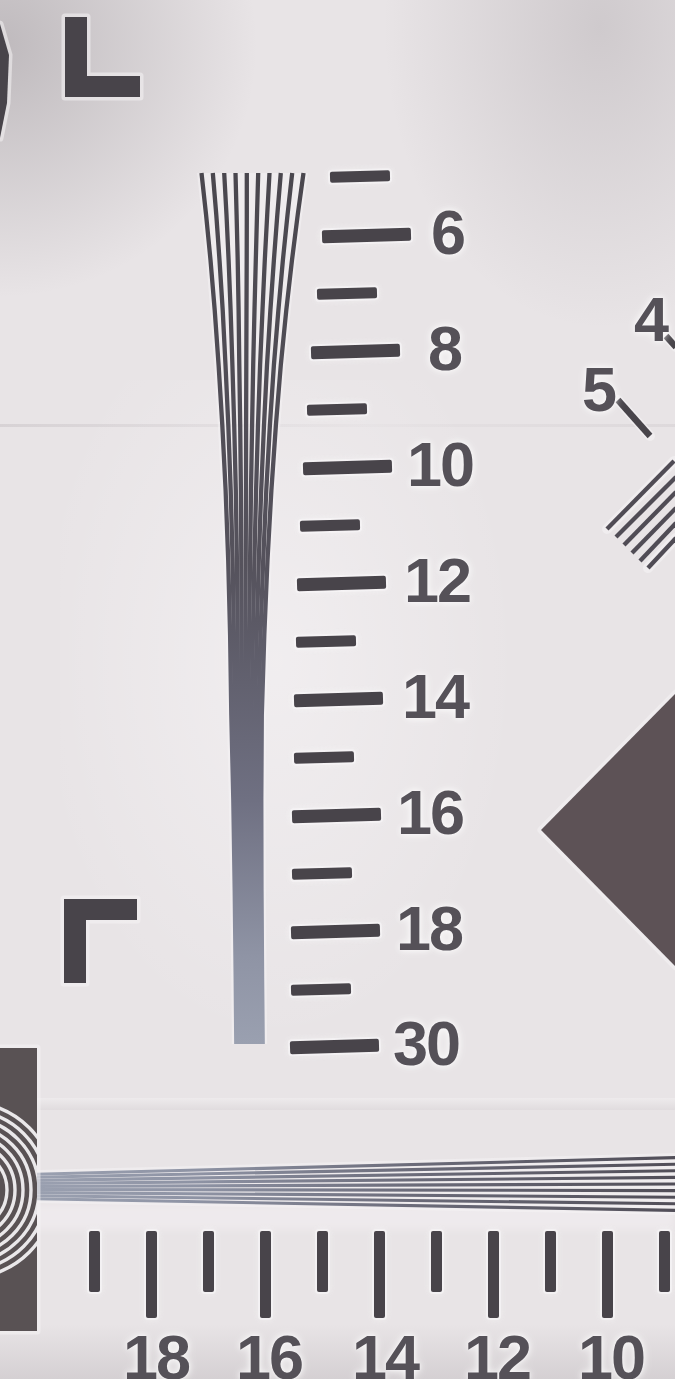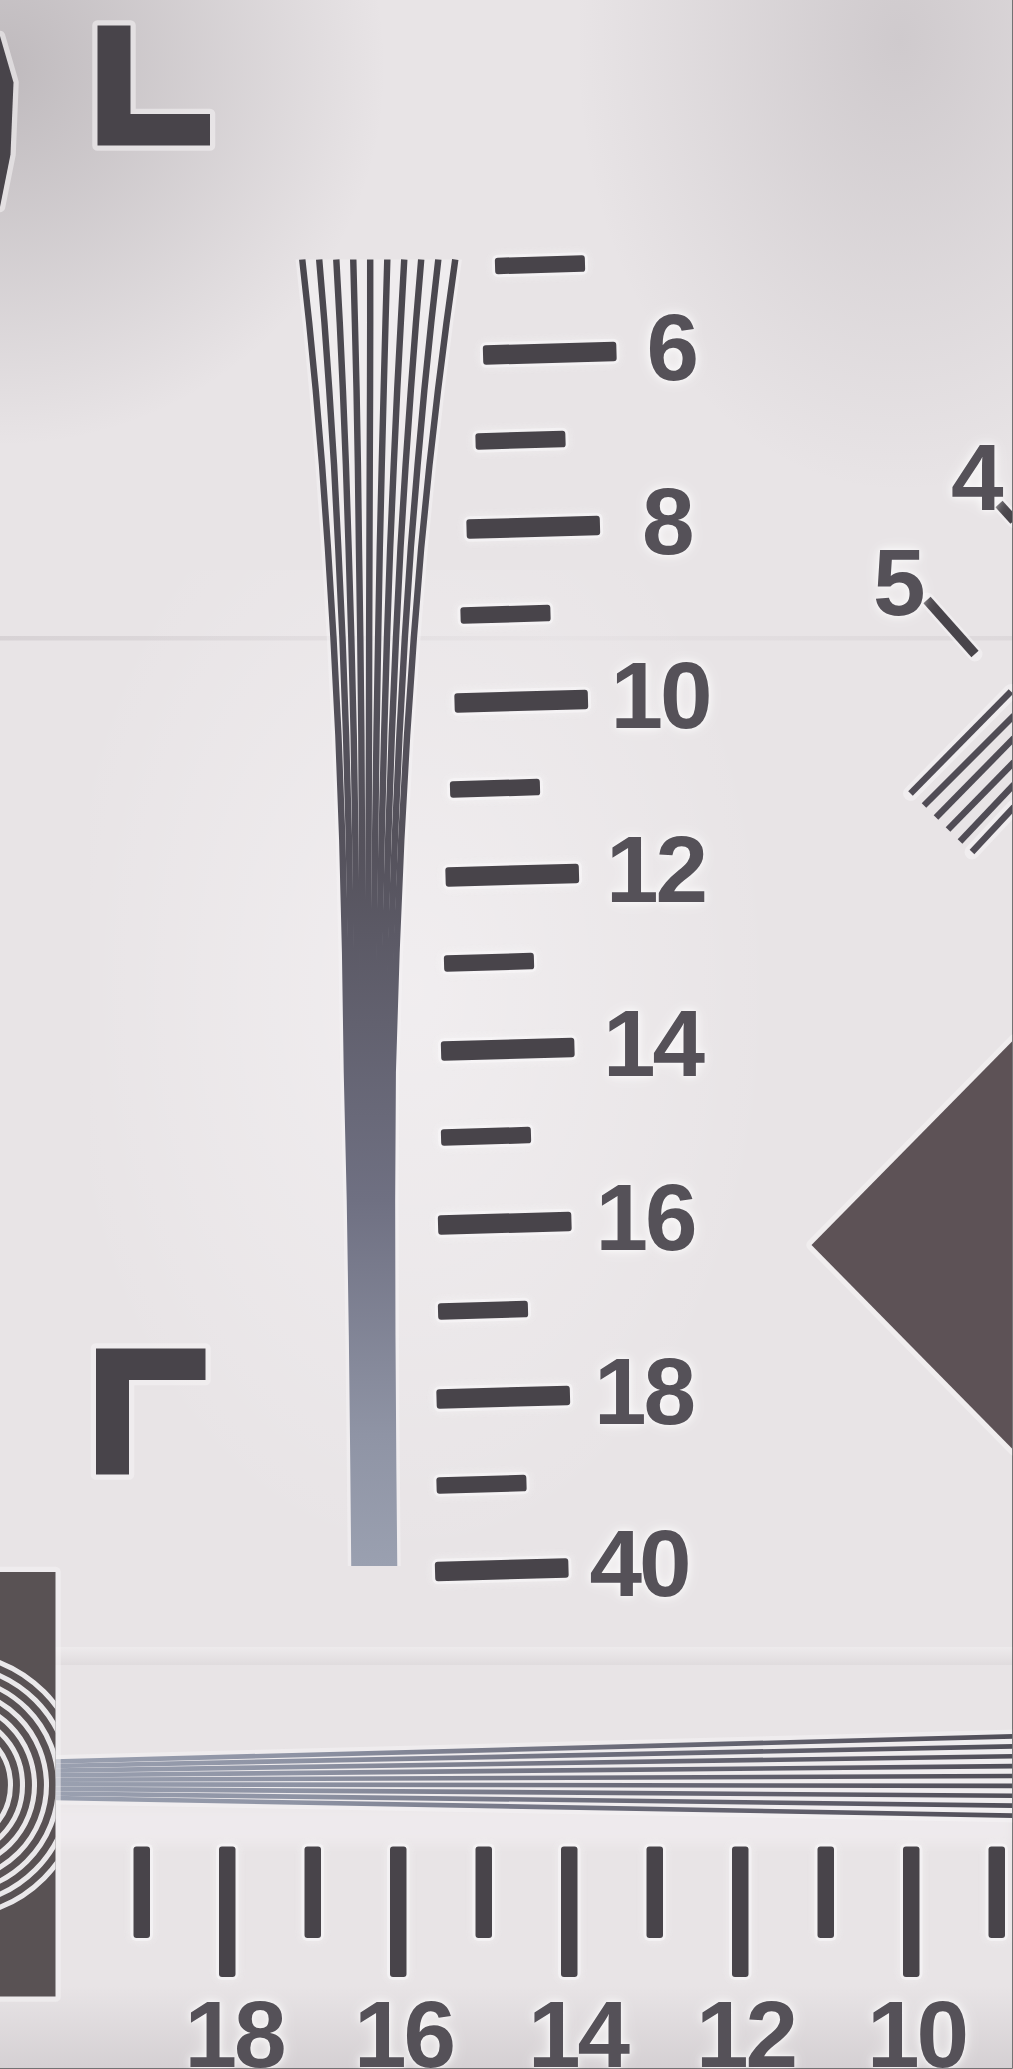--- a/index.html
+++ b/index.html
@@ -178,21 +178,21 @@
       <div class="tick vtick" style="left: 291px; top: 924.5px; width: 89px; height: 13px;"></div>
       <div class="tick vtick" style="left: 291px; top: 983.5px; width: 60px; height: 11px;"></div>
       <div class="tick vtick" style="left: 290px; top: 1039.5px; width: 89px; height: 13px;"></div>
       <div class="num" style="left: 431px; top: 201px;">6</div>
       <div class="num" style="left: 428px; top: 317px;">8</div>
       <div class="num" style="left: 407px; top: 433px;">10</div>
       <div class="num" style="left: 404px; top: 549px;">12</div>
       <div class="num" style="left: 402px; top: 665px;">14</div>
       <div class="num" style="left: 397px; top: 781px;">16</div>
       <div class="num" style="left: 396px; top: 897px;">18</div>
-      <div class="num" style="left: 393px; top: 1012px;">40</div>
+      <div class="num" style="left: 393px; top: 1012px;">30</div>
     </div>
   <div id="h-ruler">
       <div class="tick" style="left: 88.5px; top: 1231px; width: 11px; height: 61px;"></div>
       <div class="tick" style="left: 145.5px; top: 1231px; width: 11px; height: 87px;"></div>
       <div class="tick" style="left: 202.5px; top: 1231px; width: 11px; height: 61px;"></div>
       <div class="tick" style="left: 259.5px; top: 1231px; width: 11px; height: 87px;"></div>
       <div class="tick" style="left: 316.5px; top: 1231px; width: 11px; height: 61px;"></div>
       <div class="tick" style="left: 373.5px; top: 1231px; width: 11px; height: 87px;"></div>
       <div class="tick" style="left: 430.5px; top: 1231px; width: 11px; height: 61px;"></div>
       <div class="tick" style="left: 487.5px; top: 1231px; width: 11px; height: 87px;"></div>

